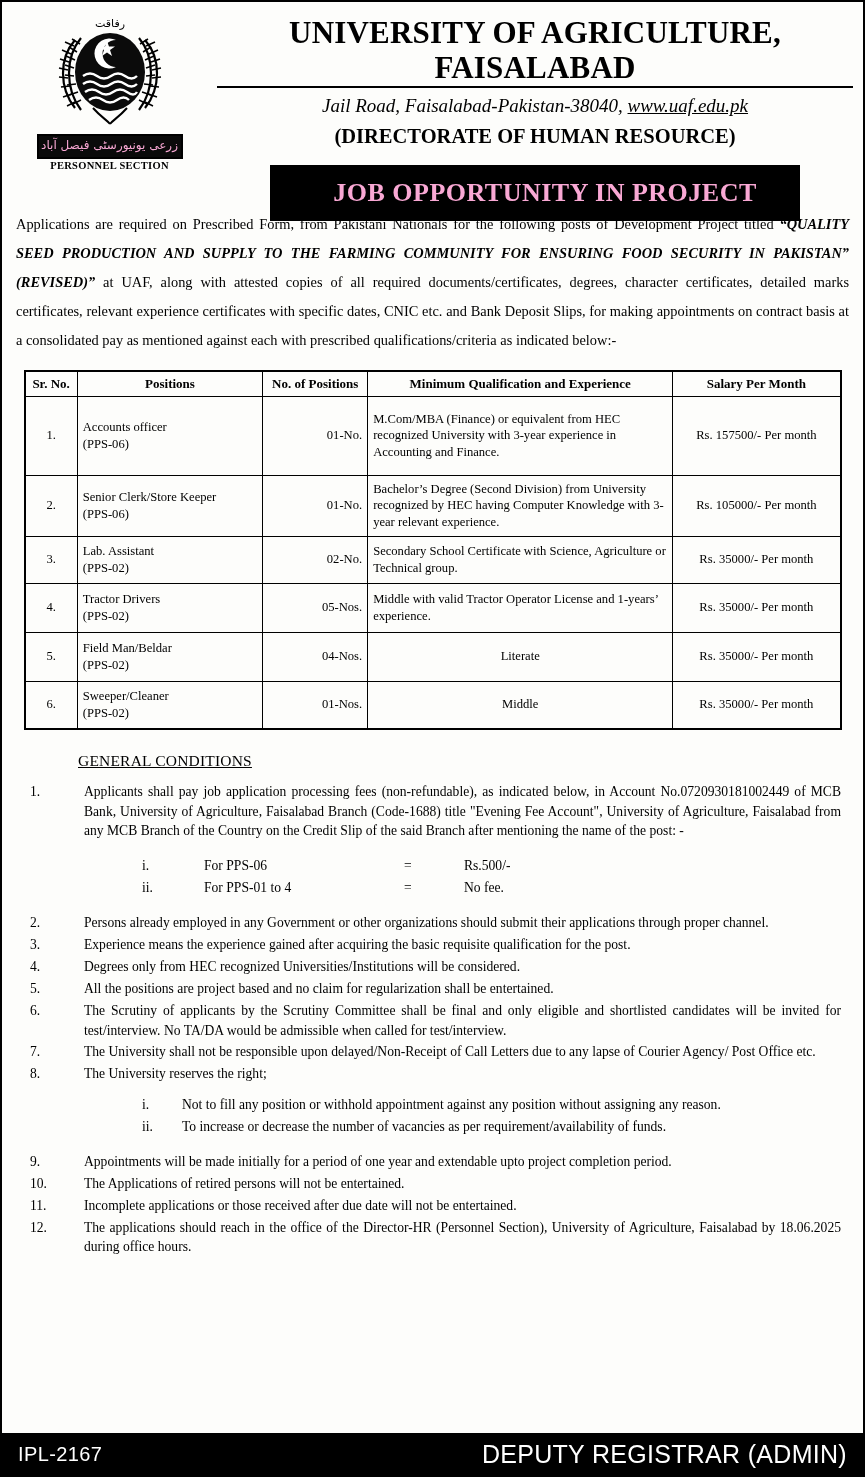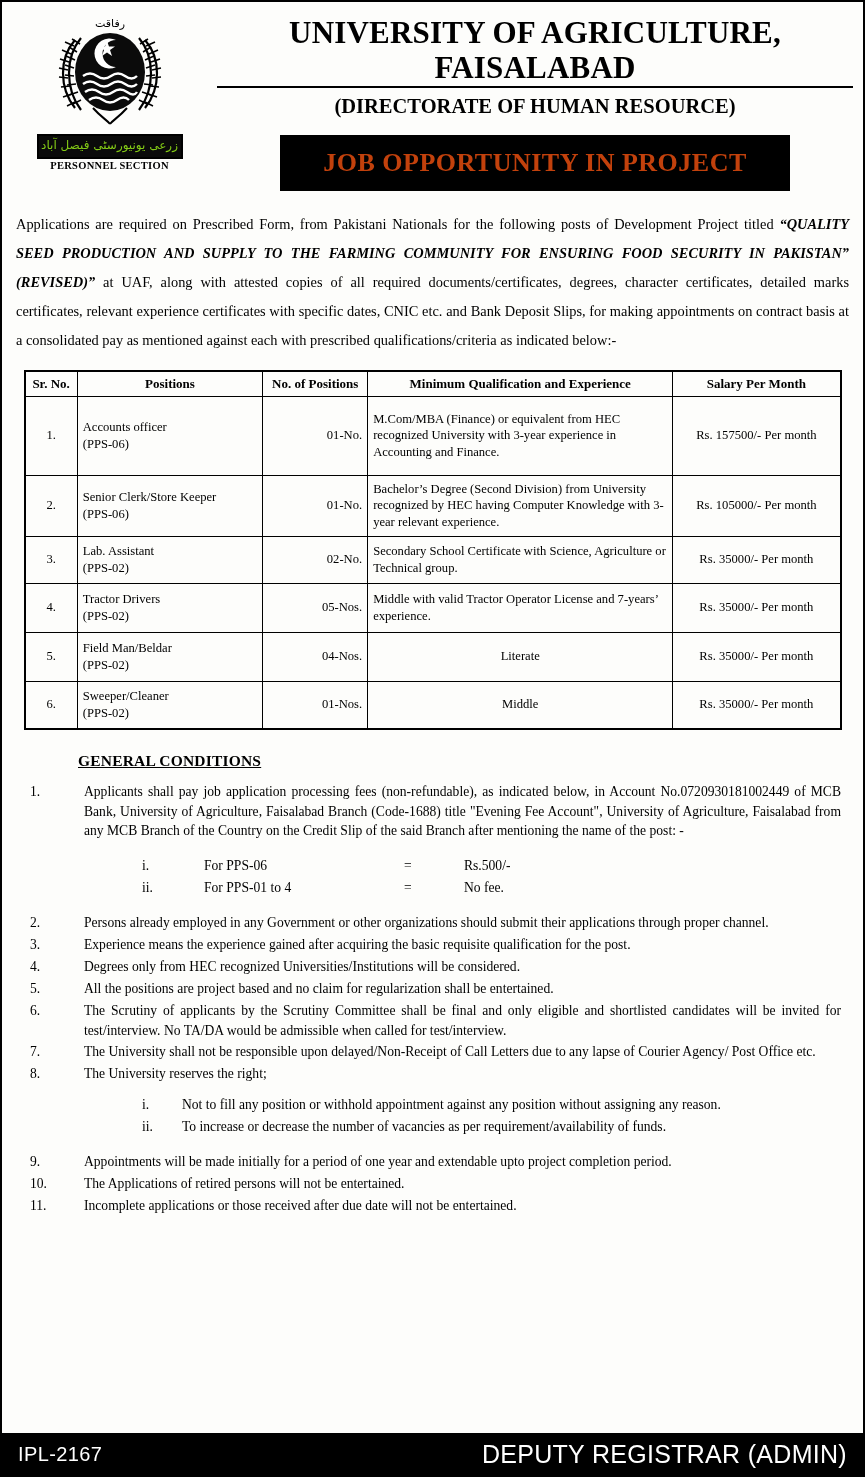--- a/index.html
+++ b/index.html
@@ -40,21 +40,21 @@
     height: 118px;
     margin: 0 auto;
     display: block;
   }
   .urdu-bar {
     margin: 2px auto 0 auto;
     width: 142px;
     height: 21px;
     border: 2px solid #000;
     background: #0a0a0a;
-    color: #84cc16;
+    color: #f9a8d4;
     font-size: 12px;
     line-height: 19px;
     text-align: center;
     letter-spacing: 0px;
     font-family: "DejaVu Sans", sans-serif;
     overflow: hidden;
     white-space: nowrap;
   }
   .personnel-section {
     margin-top: 1px;
@@ -91,27 +91,28 @@
     font-size: 20.5px;
     font-weight: bold;
     margin-top: 6px;
     line-height: 1.2;
   }
   .banner {
     margin: 16px auto 0 auto;
     width: 510px;
     height: 56px;
     background: #000;
-    color: #c2410c;
+    color: #f9a8d4;
     font-weight: bold;
     font-size: 26px;
     letter-spacing: 0.5px;
     display: flex;
     align-items: center;
     justify-content: center;
+    padding-left: 20px;
   }
 
   
   .content {
     padding: 0 14px;
   }
   .intro {
     font-size: 14.4px;
     line-height: 2.02;
     text-align: justify;
@@ -153,21 +154,21 @@
   tr.r1 td { height: 72px; }
   tr.r2 td { height: 54px; }
   tr.r3 td { height: 40px; }
   tr.r4 td { height: 42px; }
   tr.r5 td { height: 42px; }
   tr.r6 td { height: 40px; }
 
   
   .gc-title {
     font-size: 15.5px;
-    font-weight: bold;
+    font-weight: normal;
     text-decoration: underline;
     margin: 22px 0 4px 62px;
     letter-spacing: 0.2px;
   }
   ol.conds {
     list-style: none;
     margin: 12px 0 0 0;
     padding: 0;
     font-size: 13.6px;
   }
@@ -316,20 +317,21 @@
           <path d="M40 78 q7 -5 14 0 t14 0 t14 0 t10 0"></path>
           <path d="M44 86 q7 -5 14 0 t14 0 t12 0"></path>
         </g>
       </svg>
       <div class="urdu-bar">زرعی یونیورسٹی فیصل آباد</div>
       <div class="personnel-section">PERSONNEL SECTION</div>
     </div>
 
     <div class="title-block">
       <div class="uni-name">UNIVERSITY OF AGRICULTURE, FAISALABAD</div>
+      <div class="uni-address"><span>Jail Road, Faisalabad-Pakistan-38040, </span><span class="site">www.uaf.edu.pk</span></div>
       <div class="directorate">(DIRECTORATE OF HUMAN RESOURCE)</div>
       <div class="banner">JOB OPPORTUNITY IN PROJECT</div>
     </div>
   </div>
 
   <div class="content">
 
     <p class="intro"><span>Applications are required on Prescribed Form, from Pakistani Nationals for the following posts of Development Project titled </span><span class="proj">“QUALITY SEED PRODUCTION AND SUPPLY TO THE FARMING COMMUNITY FOR ENSURING FOOD SECURITY IN PAKISTAN” (REVISED)”</span><span> at UAF, along with attested copies of all required documents/certificates, degrees, character certificates, detailed marks certificates, relevant experience certificates with specific dates, CNIC etc. and Bank Deposit Slips, for making appointments on contract basis at a consolidated pay as mentioned against each with prescribed qualifications/criteria as indicated below:-</span></p>
 
     <table class="jobs">
@@ -361,21 +363,21 @@
           <td class="c-sr">3.</td>
           <td class="c-pos"><span>Lab. Assistant</span><br><span>(PPS-02)</span></td>
           <td class="c-num">02-No.</td>
           <td class="c-qual">Secondary School Certificate with Science, Agriculture or Technical group.</td>
           <td class="c-sal">Rs. 35000/- Per month</td>
         </tr>
         <tr class="r4">
           <td class="c-sr">4.</td>
           <td class="c-pos"><span>Tractor Drivers</span><br><span>(PPS-02)</span></td>
           <td class="c-num">05-Nos.</td>
-          <td class="c-qual">Middle with valid Tractor Operator License and 7-years’ experience.</td>
+          <td class="c-qual">Middle with valid Tractor Operator License and 1-years’ experience.</td>
           <td class="c-sal">Rs. 35000/- Per month</td>
         </tr>
         <tr class="r5">
           <td class="c-sr">5.</td>
           <td class="c-pos"><span>Field Man/Beldar</span><br><span>(PPS-02)</span></td>
           <td class="c-num">04-Nos.</td>
           <td class="c-qual ctr">Literate</td>
           <td class="c-sal">Rs. 35000/- Per month</td>
         </tr>
         <tr class="r6">
@@ -460,20 +462,24 @@
         <span>Appointments will be made initially for a period of one year and extendable upto project completion period.</span>
       </li>
       <li>
         <span class="num">10.</span>
         <span>The Applications of retired persons will not be entertained.</span>
       </li>
       <li>
         <span class="num">11.</span>
         <span>Incomplete applications or those received after due date will not be entertained.</span>
       </li>
+      <li>
+        <span class="num">12.</span>
+        <span>The applications should reach in the office of the Director-HR (Personnel Section), University of Agriculture, Faisalabad by 18.06.2025 during office hours.</span>
+      </li>
     </ol>
 
   </div>
 
   <div class="footer">
     <div class="ipl">IPL-2167</div>
     <div class="dep-reg">DEPUTY REGISTRAR (ADMIN)</div>
   </div>
 
 </div>

